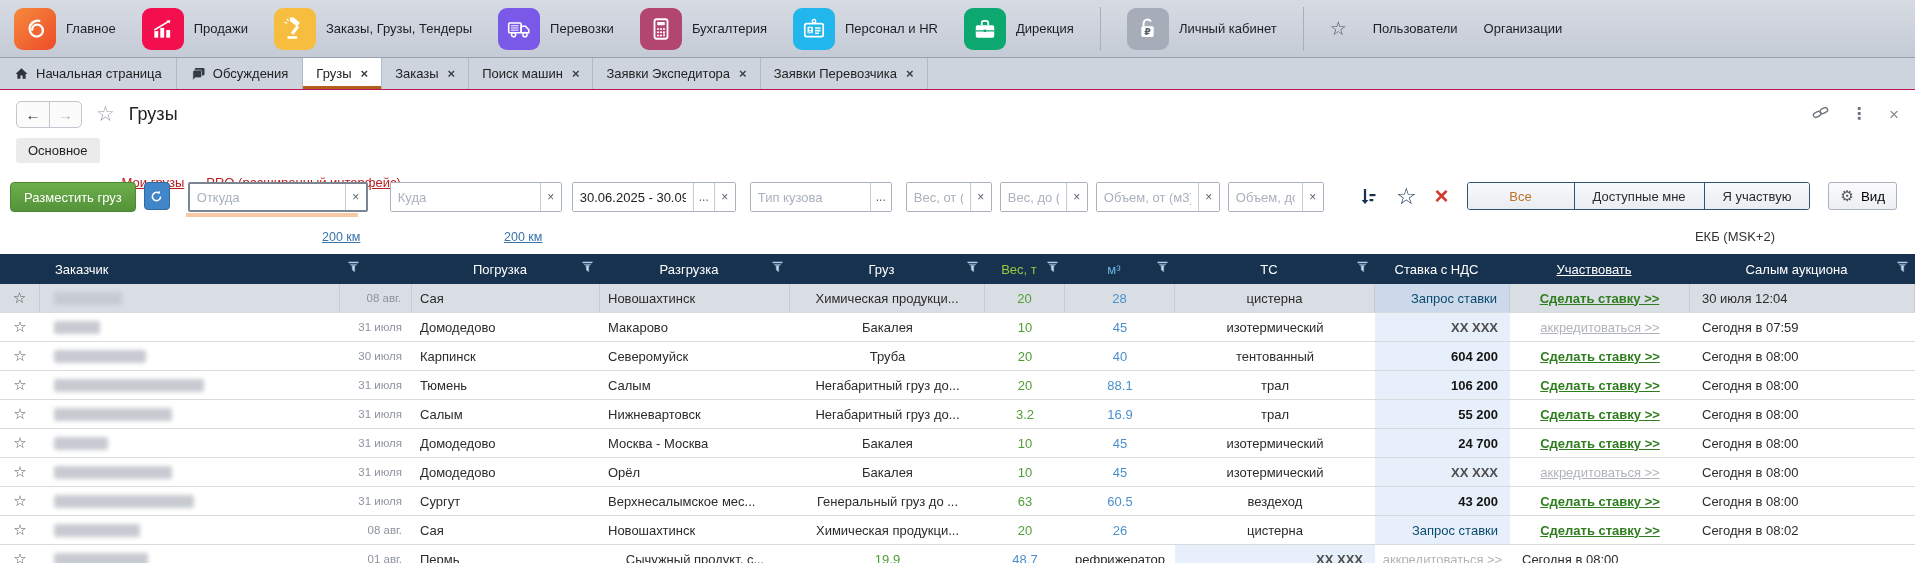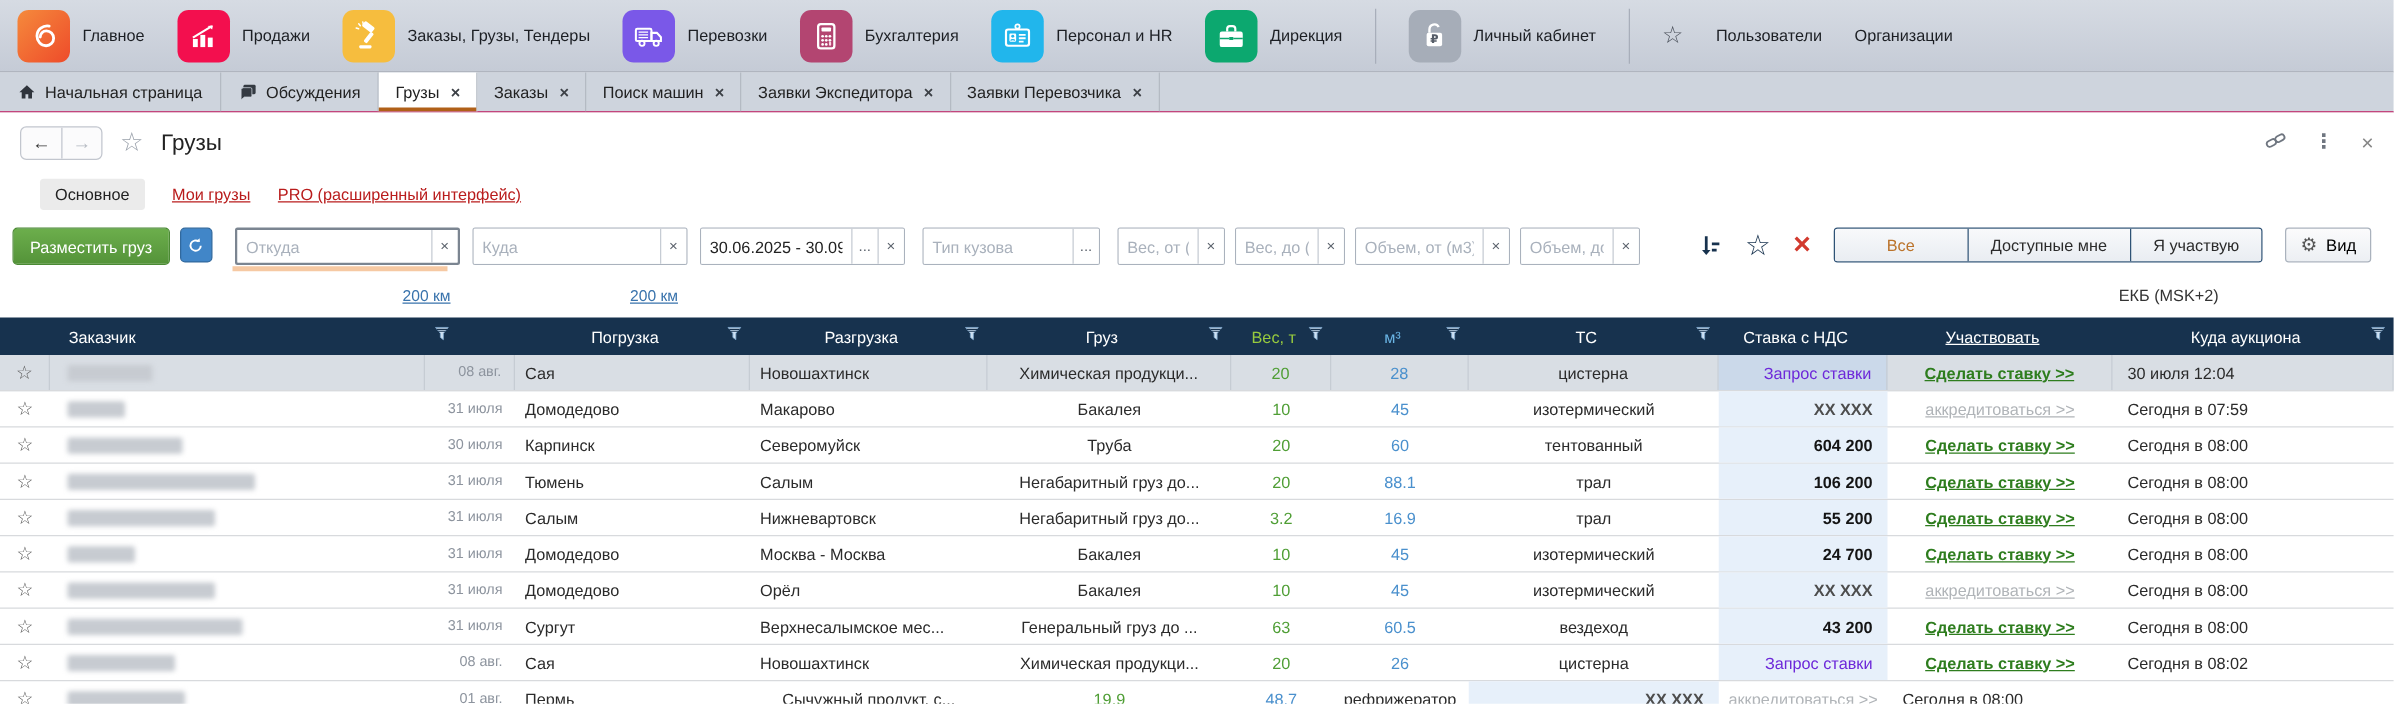--- a/index.html
+++ b/index.html
@@ -29,40 +29,40 @@
   .nav-group { display:flex; border:1px solid #c2c6ce; border-radius:5px; overflow:hidden; background:#fbfbfc; }
   .nav-btn { width:32px; height:25px; display:flex; align-items:center; justify-content:center; font-size:15px; cursor:pointer; color:#333; }
   .nav-btn + .nav-btn { border-left:1px solid #c2c6ce; }
   .nav-btn.disabled { color:#b4b9c1; cursor:default; }
   .hdr-star { font-size:21px; color:#9aa1ab; cursor:pointer; }
   .page-title { font-size:18px; color:#222; }
   .hdr-right { margin-left:auto; display:flex; align-items:center; gap:22px; }
   .hdr-ic { cursor:pointer; color:#6f7680; font-size:16px; line-height:1; }
 
   
-  .subtabs { height:30px; display:flex; align-items:flex-end; gap:22px; padding:0 32px; }
+  .subtabs { height:30px; display:flex; align-items:flex-start; gap:22px; padding:0 16px; }
   .subtab { cursor:pointer; padding:5px 12px; border-radius:3px; }
   .subtab.active { background:#ebebeb; color:#222; }
   .subtab.link { color:#b91c1c; text-decoration:underline; padding:5px 0;margin-top:32px; }
 
   
   .filter-section { position:relative; padding:14px 10px 8px; }
   .filterbar { display:flex; align-items:flex-start; }
   .btn-green { background:linear-gradient(#6cae4c,#549339); border:1px solid #4a8a33; color:#fff;
     border-radius:4px; height:30px; padding:0 13px; cursor:pointer; font-size:13px; }
   .btn-refresh { width:26px; height:28px; margin-left:8px; background:#4186c8; border:1px solid #31699e;
     border-radius:4px; display:flex; align-items:center; justify-content:center; cursor:pointer; }
   .inp-group { display:flex; align-items:stretch; height:30px; border:1px solid #aab2bd; background:#fff; border-radius:2px; }
   .inp-group.focused { border:2px solid #7b8591; }
   .inp-group input { border:none; outline:none; padding:0 7px; font-size:13px; font-family:inherit; color:#222; width:100%; min-width:0; }
   .inp-group input::placeholder { color:#a9b1bc; opacity:1; }
   .inp-btn { display:flex; align-items:center; justify-content:center; border-left:1px solid #c6ccd4;
     color:#5c636d; font-size:12px; width:21px; cursor:pointer; flex:0 0 auto; background:#fff; }
   .w-from { width:180px; margin-left:18px; }
-  .w-to { width:172px; margin-left:10px; }
+  .w-to { width:172px; margin-left:22px; }
   .w-date { width:164px; margin-left:10px; }
   .w-body { width:142px; margin-left:14px; }
   .w-wt1 { width:86px; margin-left:14px; }
   .w-wt2 { width:88px; margin-left:8px; }
   .w-vol1 { width:124px; margin-left:8px; }
   .w-vol2 { width:96px; margin-left:8px; }
   .fright { margin-left:auto; display:flex; align-items:center; gap:18px; padding-right:8px; }
   .ic-btn { cursor:pointer; display:flex; align-items:center; }
   .f-star { font-size:23px; color:#17324e; }
   .f-clear { font-size:24px; font-weight:bold; color:#d23a2e; line-height:1; }
@@ -99,21 +99,21 @@
   .c-star { justify-content:center; color:#555; font-size:15px; }
   .c-cust { padding-left:14px; }
   .blur-box { height:13px; background:#c7cbd1; border-radius:2px; filter:blur(2px); }
   .c-date { justify-content:flex-end; padding-right:10px; color:#8d949e; font-size:11.5px; }
   .c-left { padding-left:8px; color:#2b2b2b; }
   .c-center { justify-content:center; color:#2b2b2b; }
   .c-weight { justify-content:center; color:#4f9e35; }
   .c-vol { justify-content:center; color:#4a90cd; }
   .c-bid { justify-content:flex-end; padding-right:12px; background:#e7f0fa; }
   .trow.selected .c-bid { background:#cbd9ea; }
-  .bid-request { color:#6d28d9;padding-left:32px; }
+  .bid-request { color:#0c4a6e;padding-left:32px; }
   .bid-hidden { color:#4d4d4d; font-weight:bold; }
   .bid-amount { color:#141414; font-weight:bold; }
   .c-action { justify-content:center; }
   .act-bid { color:#2e7d1e; font-weight:bold; text-decoration:underline; }
   .act-accredit { color:#b0b4b8; text-decoration:underline; }
   .c-stop { padding-left:12px; color:#2b2b2b; }
 </style>
 </head>
 <body>
 
@@ -412,21 +412,21 @@
           <path d="M2.6 2.7h8.8M3.8 4.3h6.4" stroke="#17324e" stroke-width="0.9"></path>
         </svg></span>
   </div>
   <div class="th">
     <span>Ставка с НДС</span>
   </div>
   <div class="th und">
     <span>Участвовать</span>
   </div>
   <div class="th">
-    <span>Куда аукциона</span>
+    <span>Салым аукциона</span>
     <span class="funnel"><svg width="13" height="13" viewBox="0 0 14 14">
           <path d="M1.5 1h11L8.3 6.2v5.4L5.7 9.6V6.2z" fill="#cfe2f4" stroke="#7fa7cc" stroke-width="0.7"></path>
           <path d="M2.6 2.7h8.8M3.8 4.3h6.4" stroke="#17324e" stroke-width="0.9"></path>
         </svg></span>
   </div>
 </div>
 
 <div class="tbody">
   <div class="trow selected">
     <div class="cell c-star">☆</div>
@@ -469,21 +469,21 @@
   <div class="trow">
     <div class="cell c-star">☆</div>
     <div class="cell c-cust">
         <span class="blur-box" style="width: 92px;"></span>
       </div>
     <div class="cell c-date">30 июля</div>
     <div class="cell c-left">Карпинск</div>
     <div class="cell c-left">Северомуйск</div>
     <div class="cell c-center">Труба</div>
     <div class="cell c-weight">20</div>
-    <div class="cell c-vol">60</div>
+    <div class="cell c-vol">40</div>
     <div class="cell c-center">тентованный</div>
     <div class="cell c-bid bid-amount">604 200</div>
     <div class="cell c-action">
         <span class="act-bid">Сделать ставку &gt;&gt;</span>
       </div>
     <div class="cell c-stop">Сегодня в 08:00</div>
   </div>
 
   <div class="trow">
     <div class="cell c-star">☆</div>

